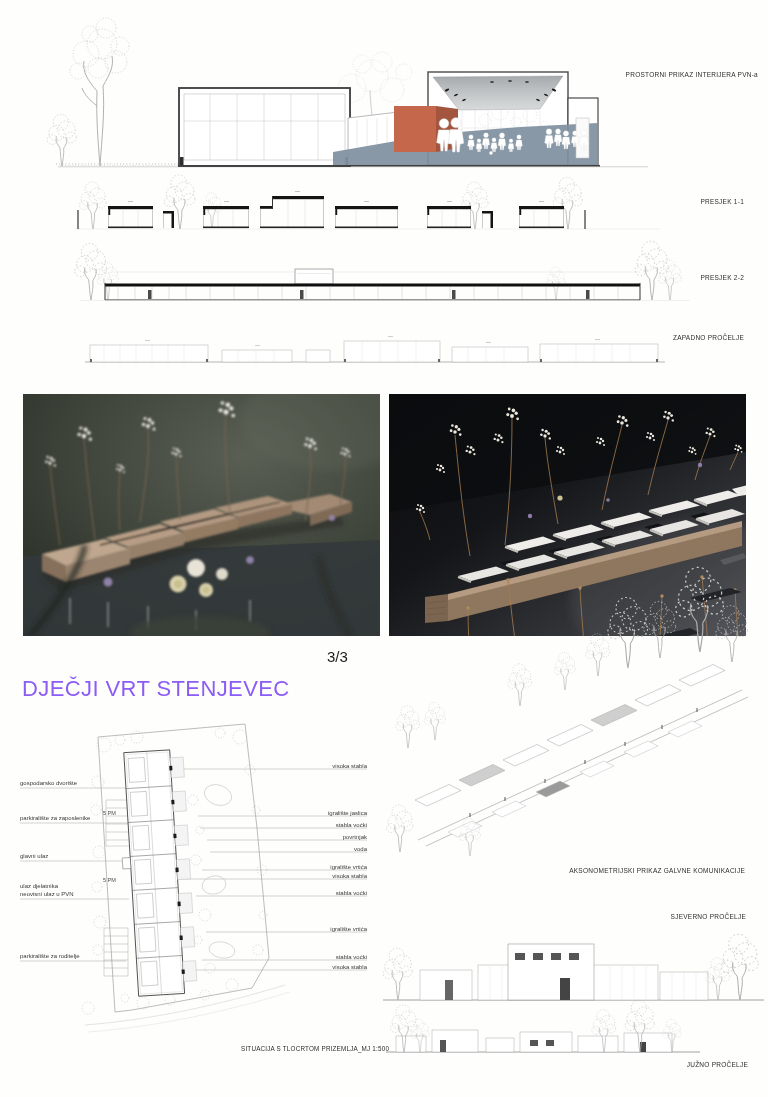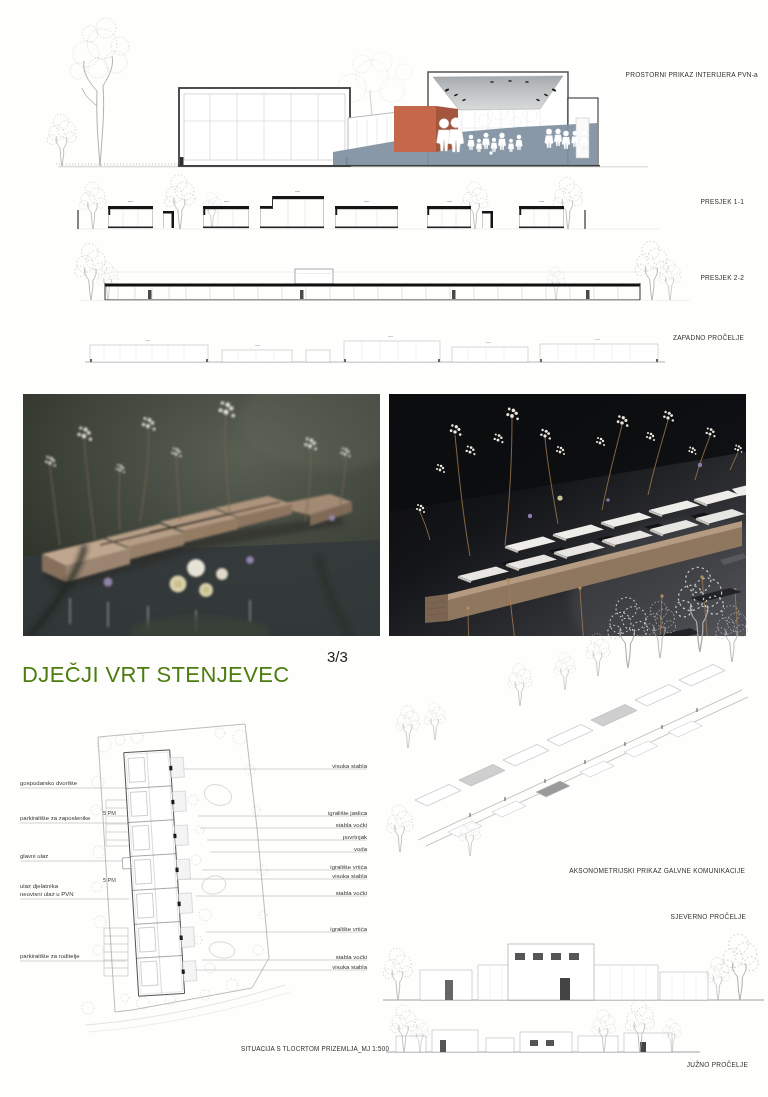--- a/index.html
+++ b/index.html
@@ -2,21 +2,21 @@
 <html><head>
 <meta charset="utf-8">
 <style>
   *{margin:0;padding:0;box-sizing:border-box}
   html,body{background:#9a9a9a}
   .board{position:relative;width:768px;height:1097px;margin:0 auto;background:#fefefd;
          font-family:"Liberation Sans",sans-serif;overflow:hidden}
   svg.art{position:absolute;left:0;top:0}
   .lbl{position:absolute;font-size:6.5px;color:#2c2c2c;letter-spacing:.25px;white-space:nowrap}
   .lbl.r{text-align:right}
-  .title{position:absolute;left:22px;top:664px;font-size:22px;font-weight:400;color:#4d7c0f;
+  .title{position:absolute;left:22px;top:678px;font-size:22px;font-weight:400;color:#8b5cf6;
          letter-spacing:.4px;line-height:1}
   .sheetno{position:absolute;left:327px;top:648px;font-size:15px;color:#1c1c1c}
   .plabel{position:absolute;font-size:6px;color:#3a3a3a;white-space:nowrap;line-height:1.15}
   .plabel.r{text-align:right;right:401px}
   .pnote{position:absolute;font-size:5.5px;color:#4a4a4a;white-space:nowrap}
   .caption{position:absolute;left:241px;top:1045px;font-size:6.3px;color:#2c2c2c;letter-spacing:.2px}
 </style>
 </head>
 <body>
 

